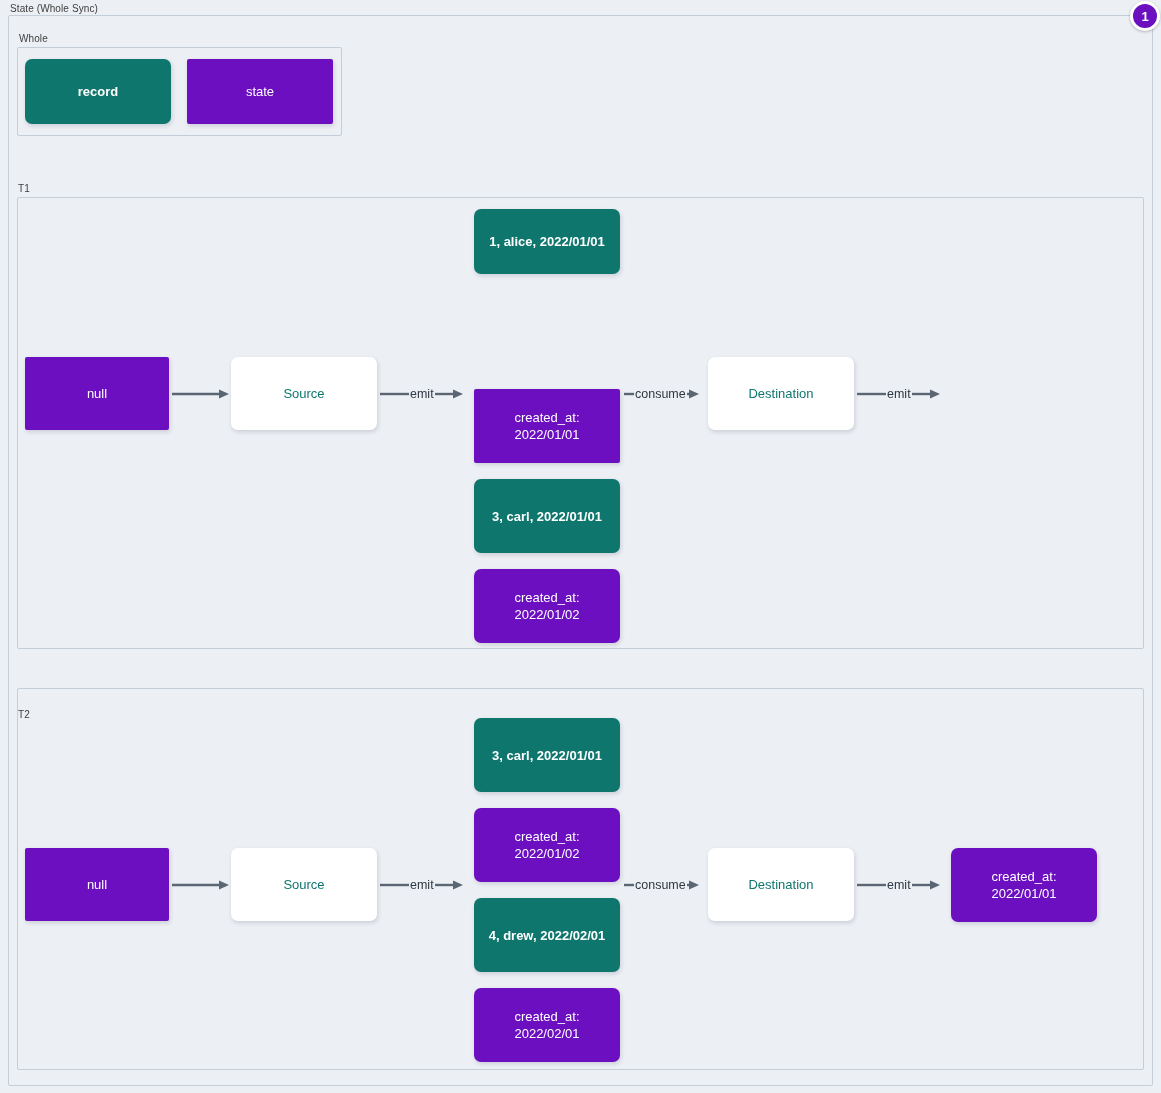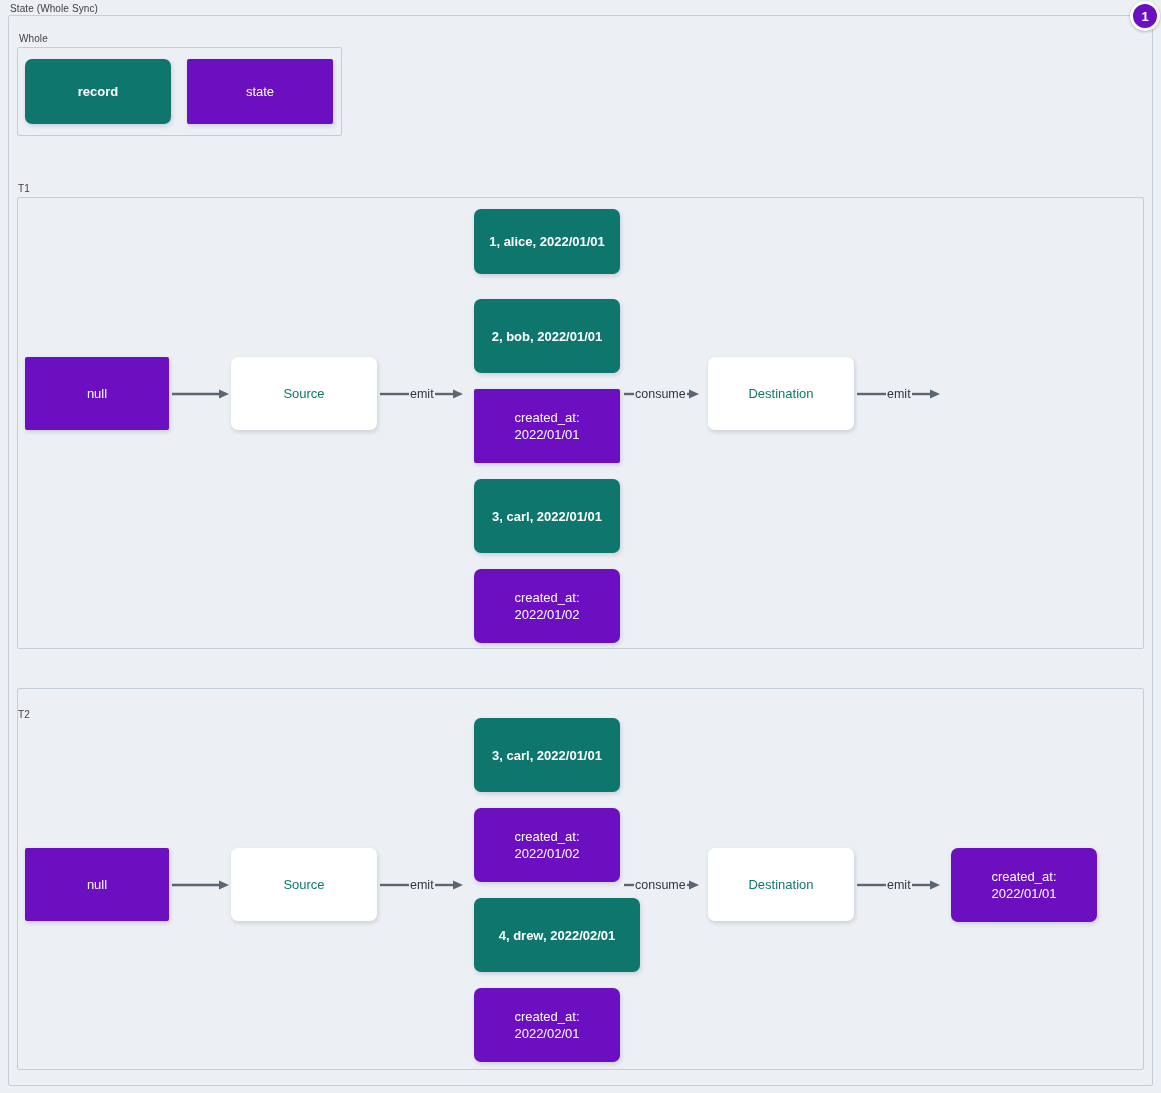--- a/index.html
+++ b/index.html
@@ -170,23 +170,20 @@
     <span class="lbl">emit</span>
     <svg width="28" height="12" viewBox="0 0 28 12" aria-hidden="true">
       <line x1="0" y1="6" x2="18" y2="6" stroke="#5a6673" stroke-width="2.4"></line>
       <path d="M18 1.5 L28 6 L18 10.5 Z" fill="#5a6673"></path>
     </svg>
   </div>
 
   <div class="node record" style="left:474px; top:209px; width:146px; height:65px;">
     <span>1, alice, 2022/01/01</span>
   </div>
-  <div class="node record" style="left:474px; top:299px; width:146px; height:74px;">
-    <span>2, bob, 2022/01/01</span>
-  </div>
   <div class="node state sharp" style="left:474px; top:389px; width:146px; height:74px;">
     <span>created_at:
 2022/01/01</span>
   </div>
   <div class="node record" style="left:474px; top:479px; width:146px; height:74px;">
     <span>3, carl, 2022/01/01</span>
   </div>
   <div class="node state" style="left:474px; top:569px; width:146px; height:74px;">
     <span>created_at:
 2022/01/02</span>
@@ -247,21 +244,21 @@
     </svg>
   </div>
 
   <div class="node record" style="left:474px; top:718px; width:146px; height:74px;">
     <span>3, carl, 2022/01/01</span>
   </div>
   <div class="node state" style="left:474px; top:808px; width:146px; height:74px;">
     <span>created_at:
 2022/01/02</span>
   </div>
-  <div class="node record" style="left:474px; top:898px; width:166px; height:74px;">
+  <div class="node record" style="left:474px; top:898px; width:146px; height:74px;">
     <span>4, drew, 2022/02/01</span>
   </div>
   <div class="node state" style="left:474px; top:988px; width:146px; height:74px;">
     <span>created_at:
 2022/02/01</span>
   </div>
 
   <div class="arrow" style="left:624px; top:875px; width:82px;">
     <svg width="10" height="12" viewBox="0 0 10 12" aria-hidden="true">
       <line x1="0" y1="6" x2="10" y2="6" stroke="#5a6673" stroke-width="2.4"></line>

